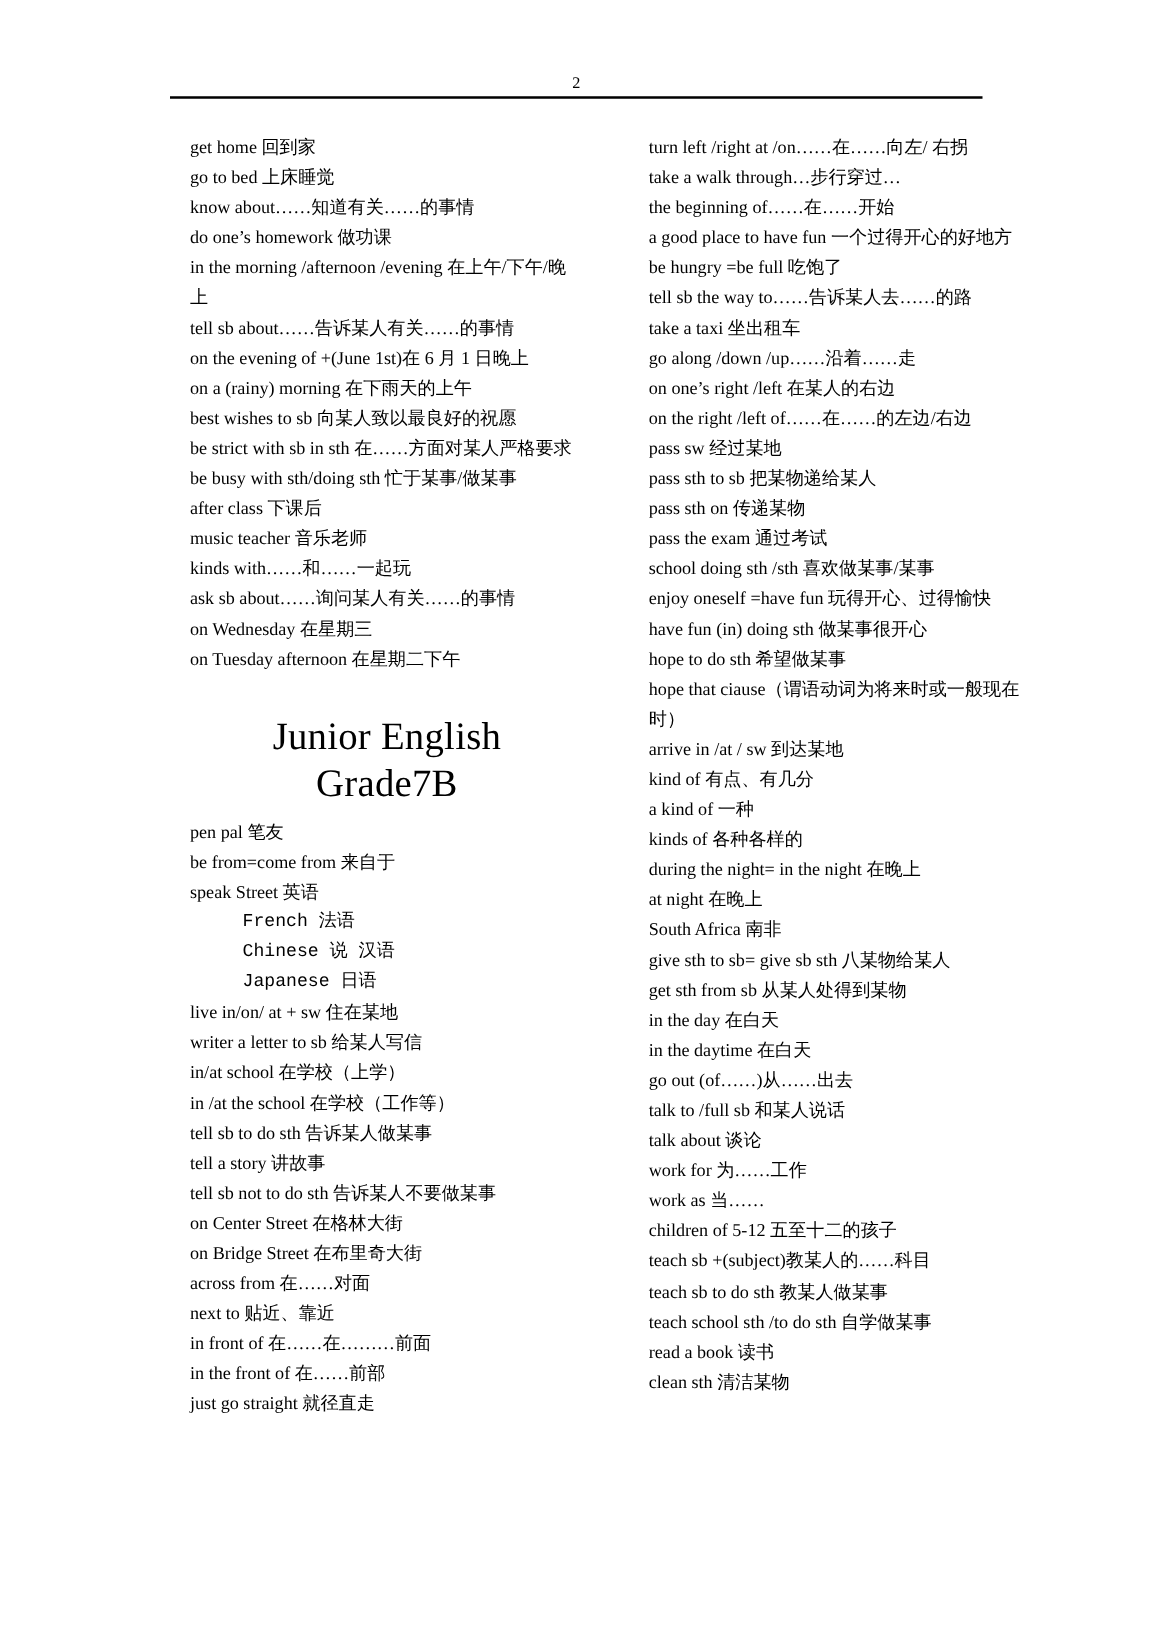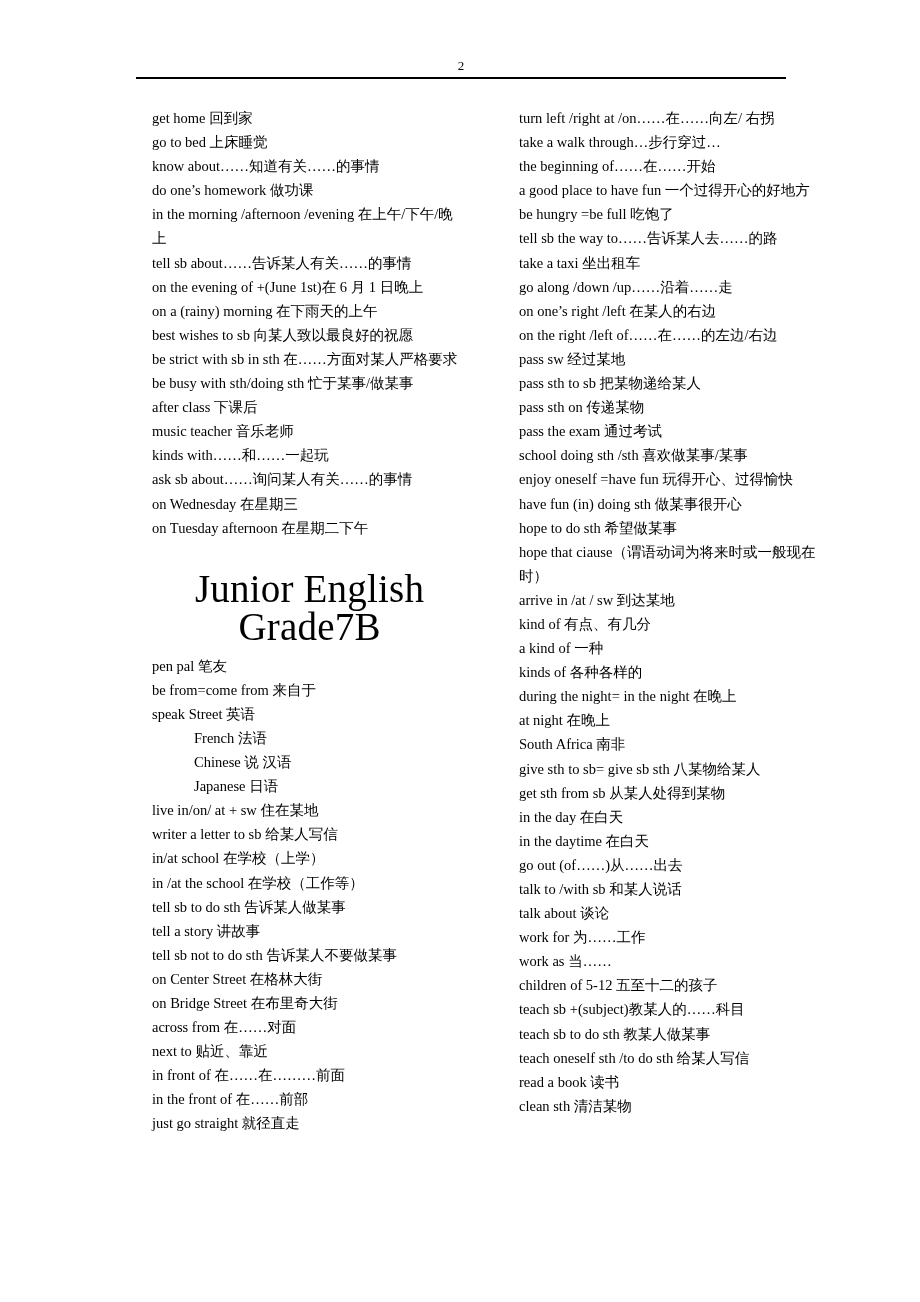--- a/index.html
+++ b/index.html
@@ -61,25 +61,26 @@
 
   .entry {
     font-size: 14.5px;
     line-height: 24.1px;
     white-space: normal;
     text-align: left;
     color: #000;
   }
   .entry.indent {
     padding-left: 42px;
+    font-family: Liberation Mono, monospace;
   }
 
   
   .doc-title {
-    font-size: 39px;
+    font-size: 31px;
     line-height: 38px;
     text-align: center;
     margin-top: 30px;
     margin-bottom: 8px;
     letter-spacing: 0.2px;
   }
   .doc-title .line {
     display: block;
   }
 </style>
@@ -171,28 +172,28 @@
           <div class="entry">a kind of  一种</div>
           <div class="entry">kinds of 各种各样的</div>
           <div class="entry">during the night= in the night 在晚上</div>
           <div class="entry">at night 在晚上</div>
           <div class="entry">South Africa 南非</div>
           <div class="entry">give sth to sb= give sb sth 八某物给某人</div>
           <div class="entry">get sth from sb 从某人处得到某物</div>
           <div class="entry">in the day 在白天</div>
           <div class="entry">in the daytime 在白天</div>
           <div class="entry">go out (of……)从……出去</div>
-          <div class="entry">talk to /with sb 和某人说话</div>
+          <div class="entry">talk to /full sb 和某人说话</div>
           <div class="entry">talk about 谈论</div>
           <div class="entry">work for 为……工作</div>
           <div class="entry">work as 当……</div>
           <div class="entry">children of 5-12 五至十二的孩子</div>
           <div class="entry">teach sb +(subject)教某人的……科目</div>
           <div class="entry">teach sb to do sth 教某人做某事</div>
-          <div class="entry">teach oneself sth /to do sth 给某人写信</div>
+          <div class="entry">teach school sth /to do sth 自学做某事</div>
           <div class="entry">read a book 读书</div>
           <div class="entry">clean sth 清洁某物</div>
         </div>
     </div>
 
   </div>
 
 </div>
 
 </body></html>

